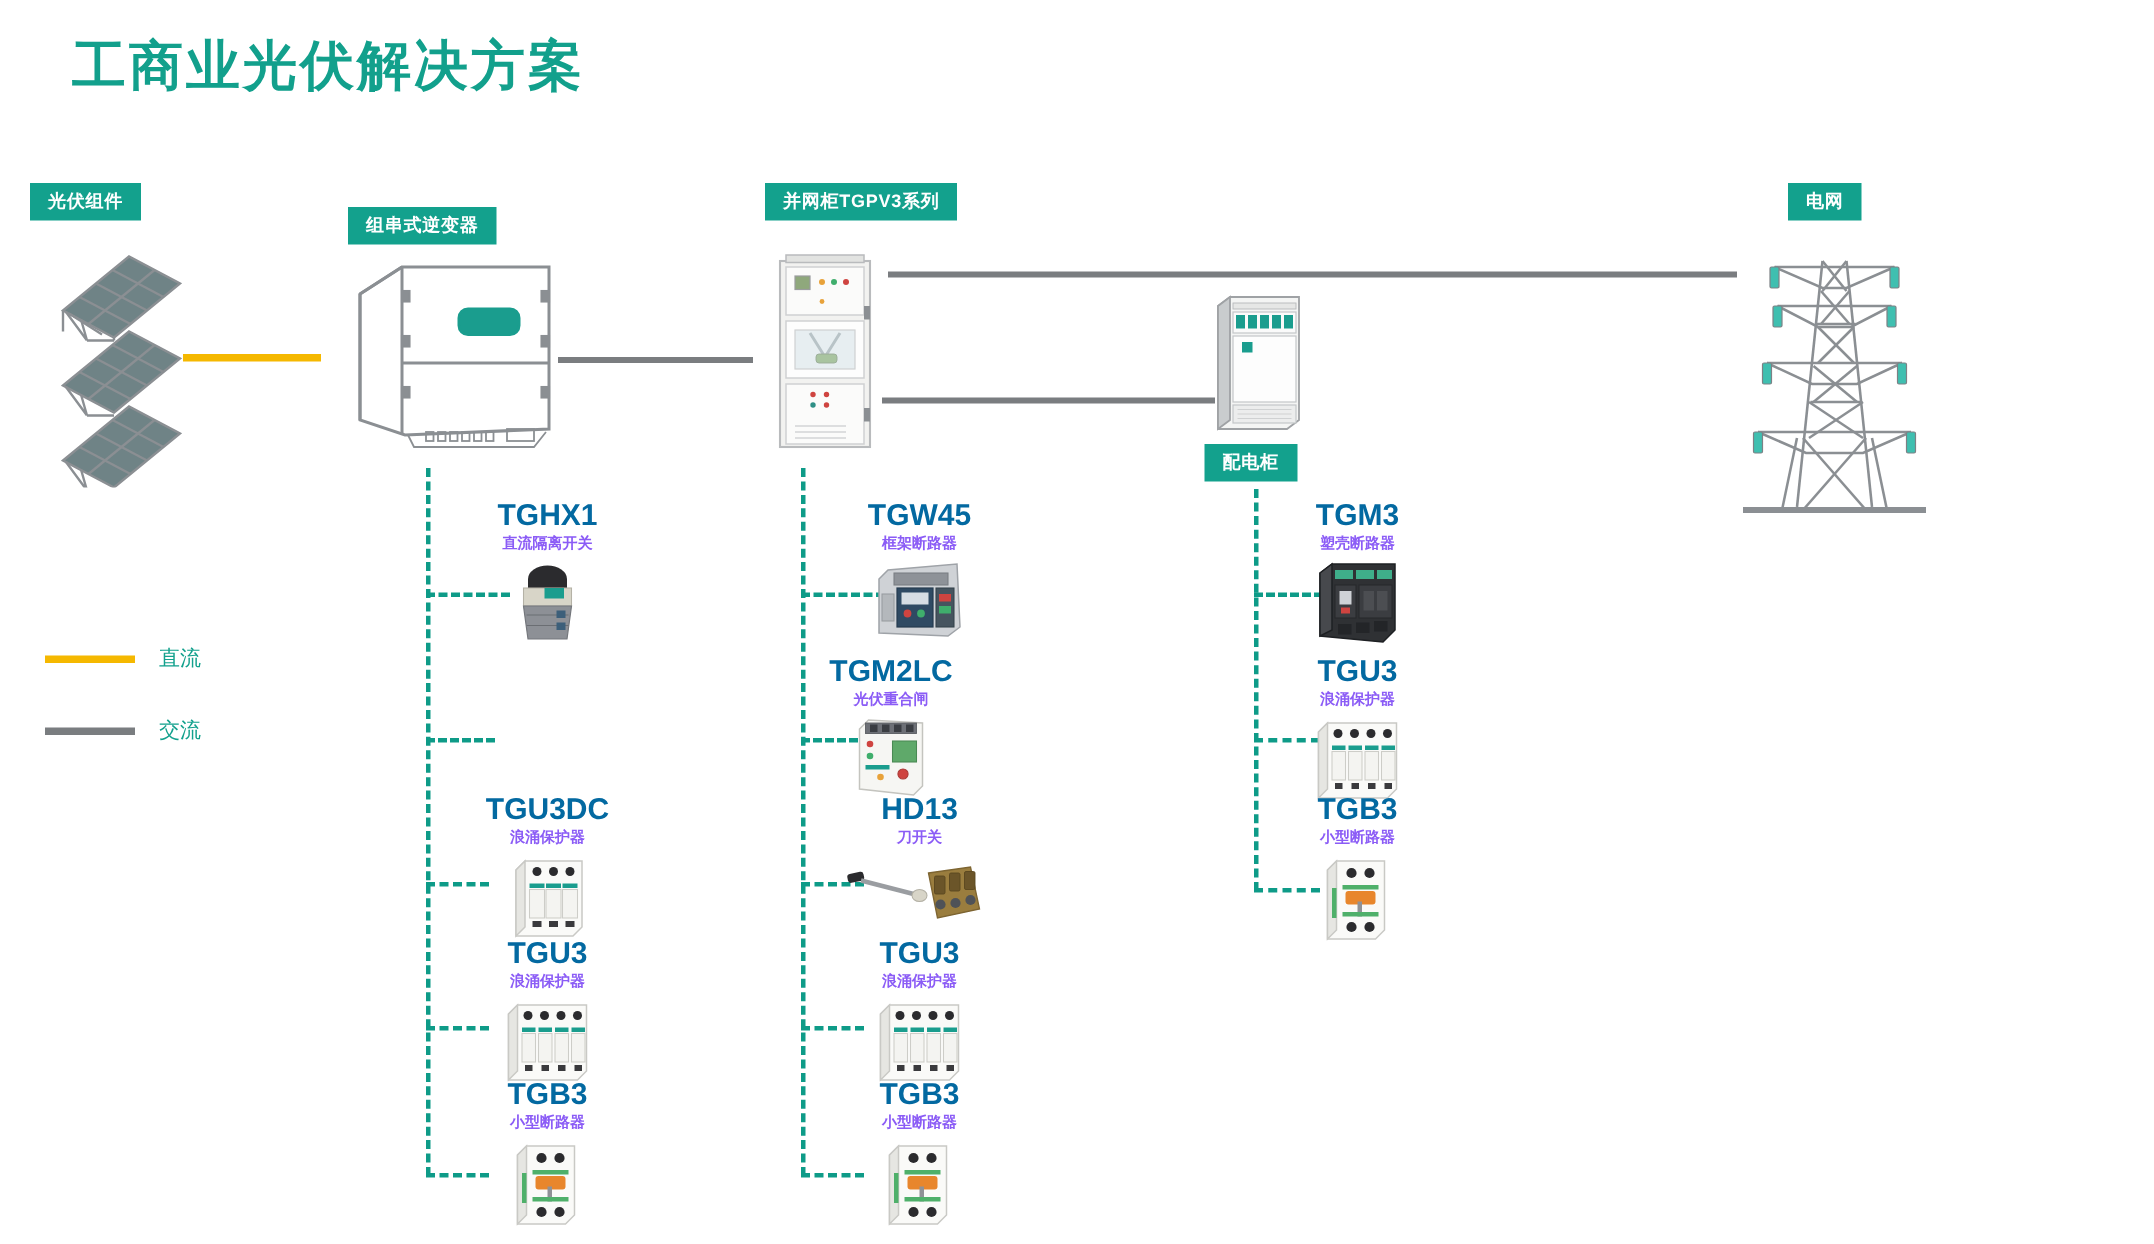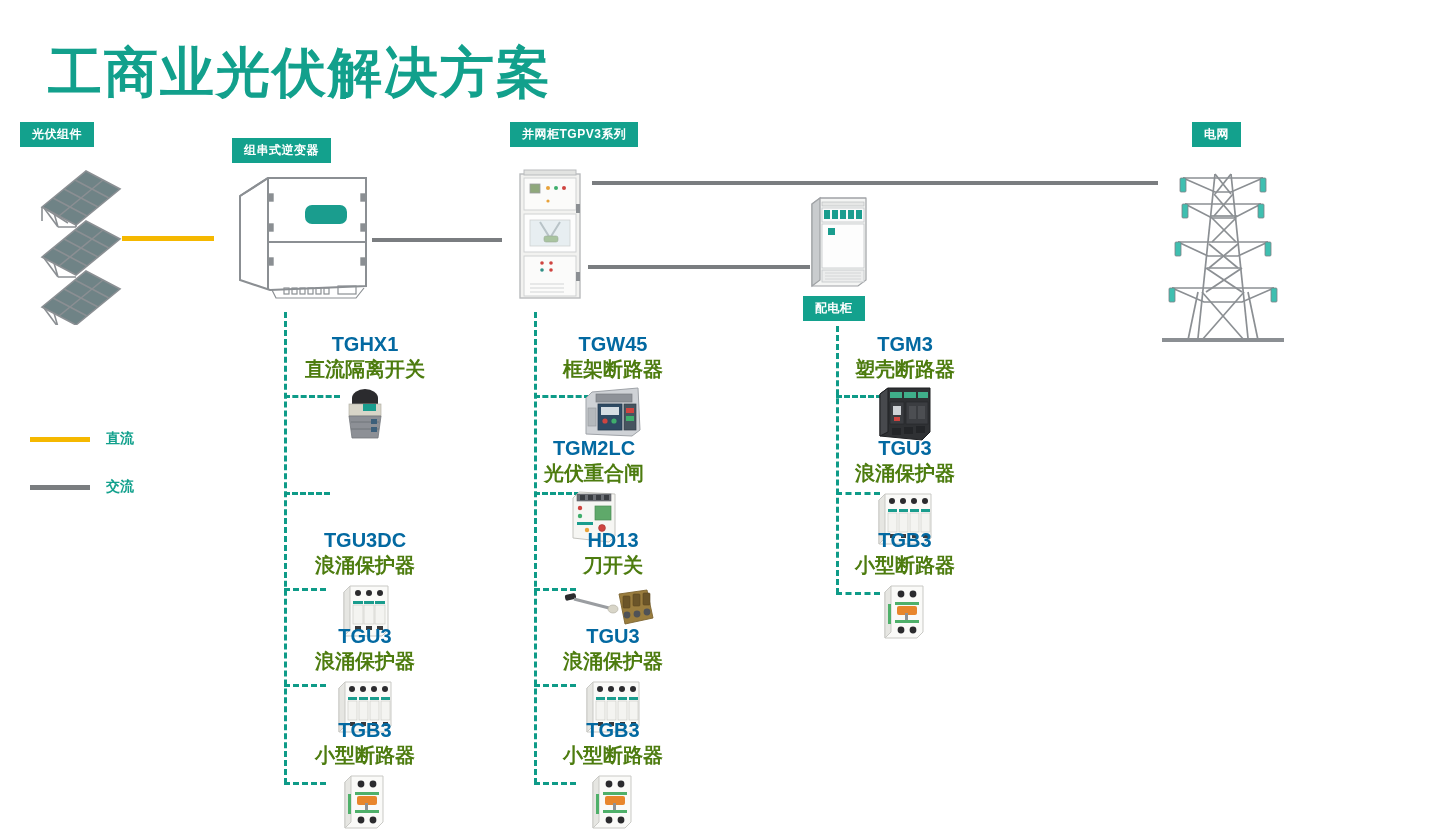--- a/index.html
+++ b/index.html
@@ -10,43 +10,42 @@
     font-family:"Liberation Sans","DejaVu Sans",sans-serif;
     overflow:hidden;
     position:relative;
   }
   #stage{position:relative;width:1436px;height:829px;}
   .abs{position:absolute;}
 
   
   .page-title{
     left:48px;top:24px;
-    font-size:54px;font-weight:bold;
+    font-size:36px;font-weight:bold;
     color:#12a08c;
     letter-spacing:2px;
     line-height:1.1;
     white-space:nowrap;
-    margin-top:19px;
   }
 
   
   .badge{
     background:#13a18d;
     color:#ffffff;
     font-size:12px;font-weight:bold;
     padding:6px 12px 7px 12px;
     white-space:nowrap;
     line-height:1;
     letter-spacing:.5px;
   }
 
   
   .legend-row{display:flex;align-items:center;gap:16px;}
   .legend-swatch{width:60px;height:5px;display:block;}
-  .legend-label{font-size:14px;font-weight:bold;color:#13a18d;white-space:nowrap;}
+  .legend-label{font-size:14px;font-weight:normal;color:#13a18d;white-space:nowrap;}
 
   
   .busline{background:#7a7d80;height:4px;}
 
   
   .tree-trunk{
     position:absolute;
     border-left:3px dashed #0e9b88;
     width:0;
   }
@@ -56,21 +55,21 @@
     height:0;
   }
 
   
   .comp{position:absolute;width:210px;text-align:center;}
   .comp .code{
     font-size:20px;font-weight:bold;color:#0369a1;
     line-height:1.25;white-space:nowrap;
   }
   .comp .desc{
-    font-size:20px;font-weight:bold;color:#4d7c0f;
+    font-size:10px;font-weight:bold;color:#8b5cf6;
     line-height:1.25;white-space:nowrap;
   }
   .comp .art{margin-top:2px;height:58px;display:flex;align-items:flex-start;justify-content:center;}
 
   
   svg{display:block;}
 </style>
 </head>
 <body>
 

